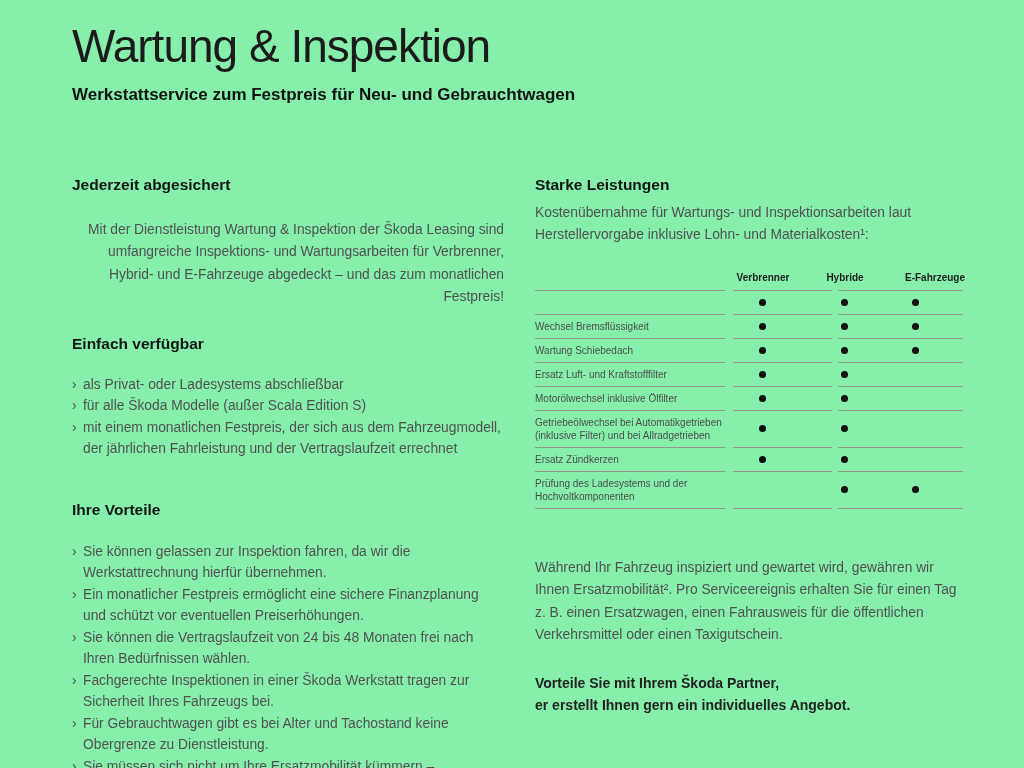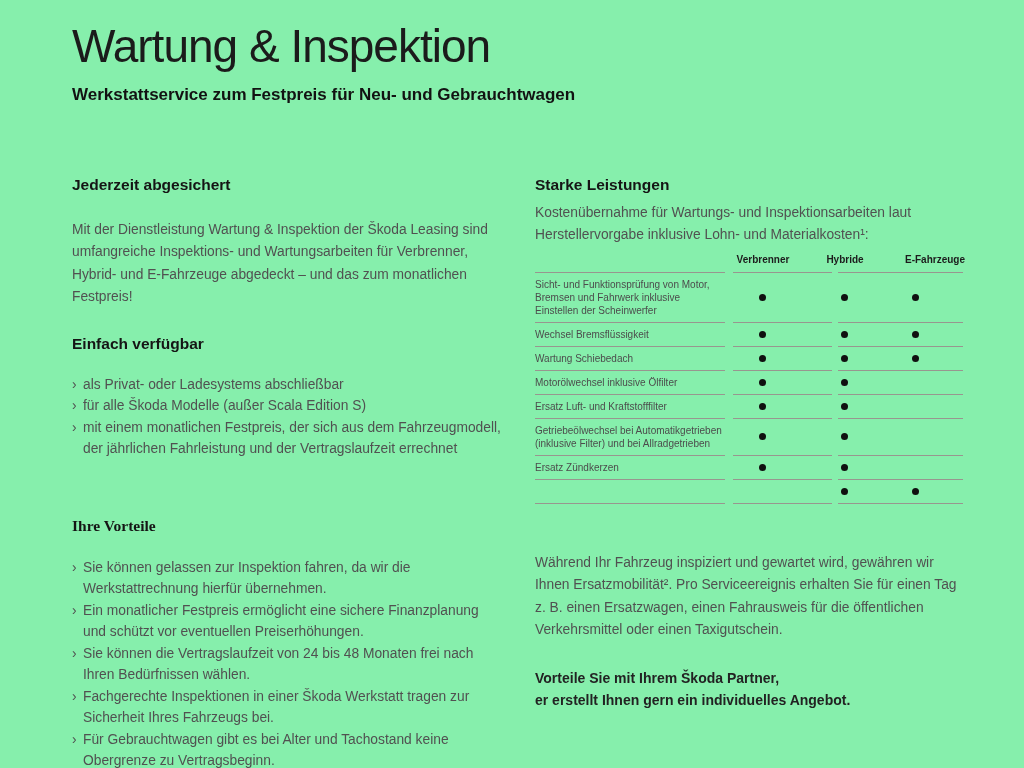--- a/index.html
+++ b/index.html
@@ -22,36 +22,36 @@
 
   
   .col-left  { position:absolute; left:72px;  top:152px; width:432px; }
   .col-right { position:absolute; left:535px; top:152px; width:430px; }
 
   .h-sec { font-size:15.5px; line-height:18px; font-weight:700; color:#151515; }
   .first-heading { margin-top:24px; }
 
   .body-text { font-size:13.8px; line-height:22.4px; color:#515151; }
 
-  .para1 { margin-top:25px; }
+  .para1 { margin-top:25px;text-align:right; }
   .h-2nd { margin-top:26px; }
-  .h-3rd { margin-top:57px;font-family:Liberation Serif, serif; }
+  .h-3rd { margin-top:41px; }
 
   .blist { list-style:none; margin-top:21px; }
   .blist-2 { margin-top:22px; }
   .blist li { position:relative; padding-left:11px; font-size:13.8px; line-height:21.5px; color:#515151; }
   .bmark { position:absolute; left:0; top:0; color:#515151; }
 
   
   .intro { margin-top:8px; }
   .outro { margin-top:48px; }
   .cta { margin-top:26px; font-size:14px; line-height:22px; font-weight:700; color:#222; }
 
   
-  .stable { width:428px; }
+  .stable { margin-top:18px; width:428px; }
   .thead { position:relative; height:26px; }
   .thead .th {
     position:absolute; bottom:8px; transform:translateX(-50%);
     font-size:10px; font-weight:700; color:#1c1c1c; white-space:nowrap;
   }
   .th0 { left:228px; } .th1 { left:310px; } .th2 { left:400px; }
 
   .trow { position:relative; padding:5px 0 6px; min-height:24px; }
   .tlabel { width:190px; font-size:10px; line-height:13px; color:#4c4c4c; }
   .dot {
@@ -85,41 +85,40 @@
         <li><span class="bmark">›</span><span>für alle Škoda Modelle (außer Scala Edition S)</span></li>
         <li><span class="bmark">›</span><span>mit einem monatlichen Festpreis, der sich aus dem Fahrzeugmodell, der jährlichen Fahrleistung und der Vertragslaufzeit errechnet</span></li>
       </ul>
 
     <h3 class="h-sec h-3rd">Ihre Vorteile</h3>
     <ul class="blist blist-2">
         <li><span class="bmark">›</span><span>Sie können gelassen zur Inspektion fahren, da wir die Werkstattrechnung hierfür übernehmen.</span></li>
         <li><span class="bmark">›</span><span>Ein monatlicher Festpreis ermöglicht eine sichere Finanz­planung und schützt vor eventuellen Preiserhöhungen.</span></li>
         <li><span class="bmark">›</span><span>Sie können die Vertragslaufzeit von 24 bis 48 Monaten frei nach Ihren Bedürfnissen wählen.</span></li>
         <li><span class="bmark">›</span><span>Fachgerechte Inspektionen in einer Škoda Werkstatt tragen zur Sicherheit Ihres Fahrzeugs bei.</span></li>
-        <li><span class="bmark">›</span><span>Für Gebrauchtwagen gibt es bei Alter und Tachostand keine Obergrenze zu Vertragsbeginn.</span></li>
+        <li><span class="bmark">›</span><span>Für Gebrauchtwagen gibt es bei Alter und Tachostand keine Obergrenze zu Dienstleistung.</span></li>
         <li><span class="bmark">›</span><span>Sie müssen sich nicht um Ihre Ersatzmobilität kümmern –</span></li>
       </ul>
   </section>
 
   <section class="col-right">
     <h3 class="h-sec first-heading">Starke Leistungen</h3>
     <p class="body-text intro">Kostenübernahme für Wartungs- und Inspektionsarbeiten laut Herstellervorgabe inklusive Lohn- und Materialkosten¹:</p>
 
     <div class="stable">
       <div class="thead">
         <span class="th th0">Verbrenner</span>
         <span class="th th1">Hybride</span>
         <span class="th th2">E-Fahrzeuge</span>
         <div class="segline seg1"></div>
         <div class="segline seg2"></div>
         <div class="segline seg3"></div>
       </div>
       <div id="table-rows">
           <div class="trow">
-            <div class="tlabel">Sicht- und Funktionsprüfung von Motor, Bremsen und Fahrwerk inklusive Einstellen der Scheinwerfer</div>
             <div class="dot dot0"></div>
             <div class="dot dot1"></div>
             <div class="dot dot2"></div>
             <div class="segline seg1"></div>
             <div class="segline seg2"></div>
             <div class="segline seg3"></div>
           </div>
           <div class="trow">
             <div class="tlabel">Wechsel Bremsflüssigkeit</div>
             <div class="dot dot0"></div>
@@ -132,29 +131,29 @@
           <div class="trow">
             <div class="tlabel">Wartung Schiebedach</div>
             <div class="dot dot0"></div>
             <div class="dot dot1"></div>
             <div class="dot dot2"></div>
             <div class="segline seg1"></div>
             <div class="segline seg2"></div>
             <div class="segline seg3"></div>
           </div>
           <div class="trow">
-            <div class="tlabel">Motorölwechsel inklusive Ölfilter</div>
+            <div class="tlabel">Ersatz Luft- und Kraftstofffilter</div>
             <div class="dot dot0"></div>
             <div class="dot dot1"></div>
             <div class="segline seg1"></div>
             <div class="segline seg2"></div>
             <div class="segline seg3"></div>
           </div>
           <div class="trow">
-            <div class="tlabel">Ersatz Luft- und Kraftstofffilter</div>
+            <div class="tlabel">Motorölwechsel inklusive Ölfilter</div>
             <div class="dot dot0"></div>
             <div class="dot dot1"></div>
             <div class="segline seg1"></div>
             <div class="segline seg2"></div>
             <div class="segline seg3"></div>
           </div>
           <div class="trow">
             <div class="tlabel">Getriebeölwechsel bei Automatik­getrieben (inklusive Filter) und bei Allradgetrieben</div>
             <div class="dot dot0"></div>
             <div class="dot dot1"></div>
@@ -164,20 +163,21 @@
           </div>
           <div class="trow">
             <div class="tlabel">Ersatz Zündkerzen</div>
             <div class="dot dot0"></div>
             <div class="dot dot1"></div>
             <div class="segline seg1"></div>
             <div class="segline seg2"></div>
             <div class="segline seg3"></div>
           </div>
           <div class="trow">
+            <div class="tlabel">Prüfung des Ladesystems und der Hochvoltkomponenten</div>
             <div class="dot dot1"></div>
             <div class="dot dot2"></div>
             <div class="segline seg1"></div>
             <div class="segline seg2"></div>
             <div class="segline seg3"></div>
           </div>
         </div>
     </div>
 
     <p class="body-text outro">Während Ihr Fahrzeug inspiziert und gewartet wird, gewähren wir Ihnen Ersatzmobilität². Pro Serviceereignis erhalten Sie für einen Tag z. B. einen Ersatzwagen, einen Fahrausweis für die öffentlichen Verkehrsmittel oder einen Taxigutschein.</p>

